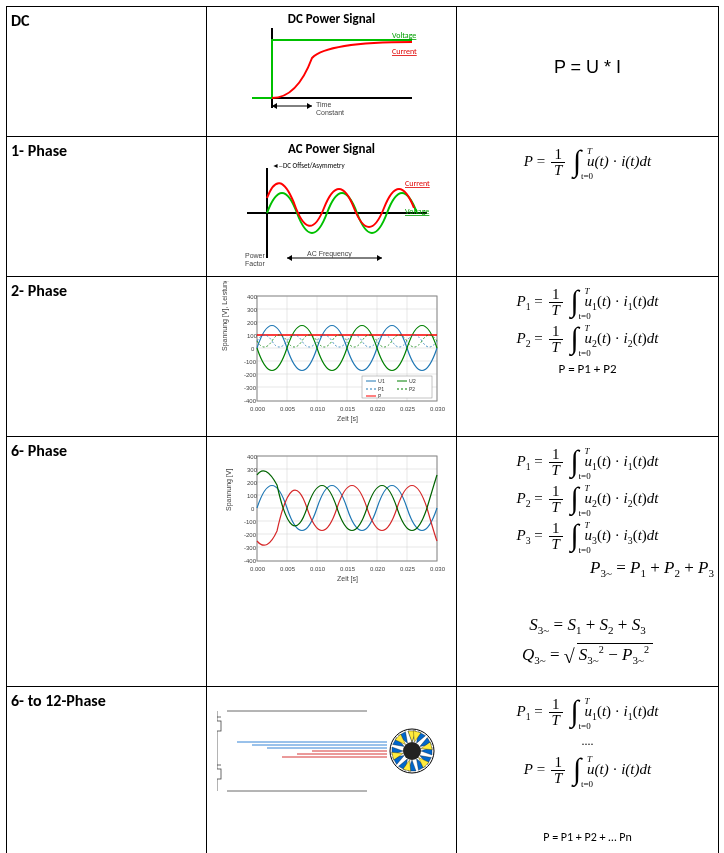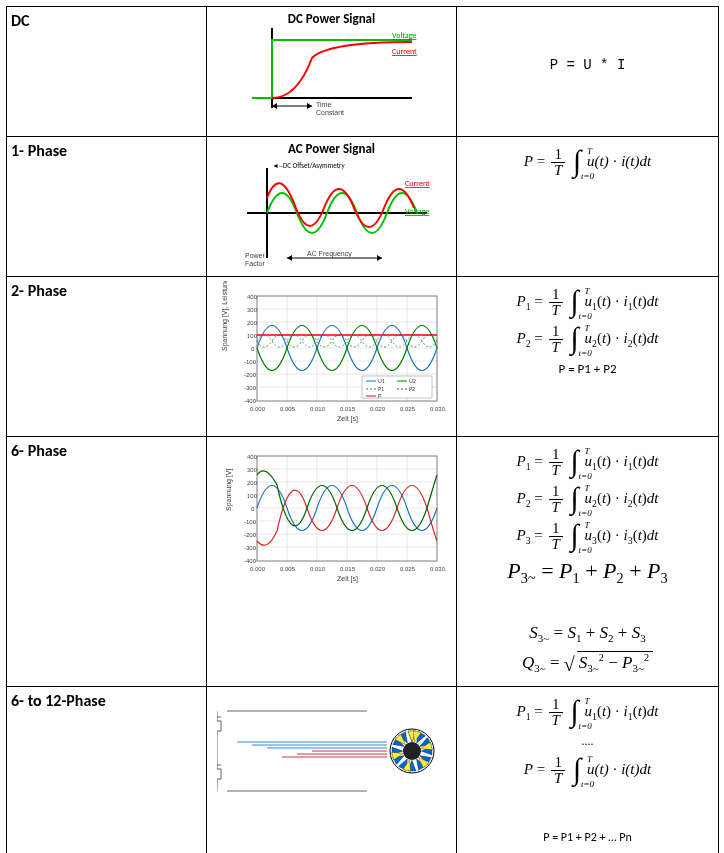--- a/index.html
+++ b/index.html
@@ -27,21 +27,21 @@
   td.col-label { width: 200px; font-weight: bold; font-size: 16px; padding:6px 8px; }
   td.col-img   { width: 250px; text-align: center; vertical-align: middle; }
   td.col-form  { width: 262px; vertical-align: middle; text-align: center; font-family:"Cambria Math","Times New Roman",serif; }
   .eq { margin: 6px 0; font-size:15px; white-space: nowrap; }
   .eq .frac { display:inline-block; vertical-align:middle; text-align:center; margin:0 2px; }
   .eq .frac .num { display:block; border-bottom:1px solid #000; padding:0 3px; line-height:1; }
   .eq .frac .den { display:block; padding:0 3px; line-height:1; }
   .eq .intg { display:inline-block; vertical-align:middle; position:relative; margin:0 2px; }
   .eq .intg .top { position:absolute; top:-4px; left:14px; font-size:9px; font-style:italic; }
   .eq .intg .sym { font-size:30px; line-height:22px; display:inline-block; }
-  .eq .intg .bot { position:absolute; bottom:-6px; left:8px; font-size:9px; font-style:italic; white-space:nowrap; }
+  .eq .intg .bot { position:absolute; bottom:-6px; left:8px; font-size:9px; white-space:nowrap; }
   .sub { font-size:0.65em; vertical-align:sub; }
   .sqrt { border-top:1px solid #000; padding:0 4px 0 2px; margin-left:2px; display:inline-block; }
   .radic { font-size:20px; vertical-align:-3px; }
   .mini-title { font-weight:bold; font-size:13px; margin-bottom:2px; }
   svg { display:block; margin:auto; }
   .axis-lbl { font-size:7px; fill:#444; font-family:Arial; }
   .tick { font-size:6px; fill:#444; font-family:Arial; }
   .leg { font-size:6px; fill:#444; }
 </style>
 </head>
@@ -62,21 +62,21 @@
       <text x="150" y="10" fill="#00a000" font-size="8" text-decoration="underline">Voltage</text>
       <text x="150" y="26" fill="#e00000" font-size="8" text-decoration="underline">Current</text>
       <line x1="30" y1="78" x2="70" y2="78" stroke="#000" stroke-width="1"></line>
       <polygon points="30,78 35,75 35,81" fill="#000"></polygon>
             <polygon points="70,78 65,75 65,81" fill="#000"></polygon>
       <text x="74" y="79" class="axis-lbl">Time</text>
       <text x="74" y="87" class="axis-lbl">Constant</text>
     </svg>
   </td>
   <td class="col-form">
-    <div class="eq" style="font-family:Liberation Mono, monospace;font-size:14px;margin-top:46px;">P = U * I</div>
+    <div class="eq" style="font-family:Liberation Sans, sans-serif;font-size:18px;margin-top:46px;">P = U * I</div>
   </td>
 </tr>
 
 <tr>
   <td class="col-label">1- Phase</td>
   <td class="col-img" style="height:140px;">
     <div class="mini-title">AC Power Signal</div>
     <svg width="210" height="110" viewBox="0 0 210 110">
       <line x1="20" y1="55" x2="200" y2="55" stroke="#000" stroke-width="2"></line>
       <line x1="40" y1="10" x2="40" y2="100" stroke="#000" stroke-width="2"></line>
@@ -233,21 +233,21 @@
     <div class="eq"><i>P</i><span class="sub">2</span> <span>=</span>
       <span class="frac"><span class="num">1</span><span class="den"><i>T</i></span></span>
       <span class="intg"><span class="top">T</span><span class="sym">∫</span><span class="bot">t=0</span></span>
       <i>u</i><span class="sub">2</span>(<i>t</i>)<span> · </span><i>i</i><span class="sub">2</span>(<i>t</i>)<i>dt</i>
     </div>
     <div class="eq"><i>P</i><span class="sub">3</span> <span>=</span>
       <span class="frac"><span class="num">1</span><span class="den"><i>T</i></span></span>
       <span class="intg"><span class="top">T</span><span class="sym">∫</span><span class="bot">t=0</span></span>
       <i>u</i><span class="sub">3</span>(<i>t</i>)<span> · </span><i>i</i><span class="sub">3</span>(<i>t</i>)<i>dt</i>
     </div>
-    <div class="eq" style="font-size:22px;">
+    <div class="eq" style="font-size:17px;text-align:right;">
       <i>P</i><span class="sub">3~</span><span> = </span><i>P</i><span class="sub">1</span><span> + </span><i>P</i><span class="sub">2</span><span> + </span><i>P</i><span class="sub">3</span>
     </div>
     <div class="eq" style="font-size:17px;margin-top:36px;">
       <i>S</i><span class="sub">3~</span><span> = </span><i>S</i><span class="sub">1</span><span> + </span><i>S</i><span class="sub">2</span><span> + </span><i>S</i><span class="sub">3</span>
     </div>
     <div class="eq" style="font-size:17px;">
       <i>Q</i><span class="sub">3~</span> <span>=</span> <span class="radic">√</span><span class="sqrt"><i>S</i><span class="sub">3~</span><sup style="font-size:0.6em">2</sup><span> − </span><i>P</i><span class="sub">3~</span><sup style="font-size:0.6em">2</sup></span>
     </div>
   </td>
 </tr>

